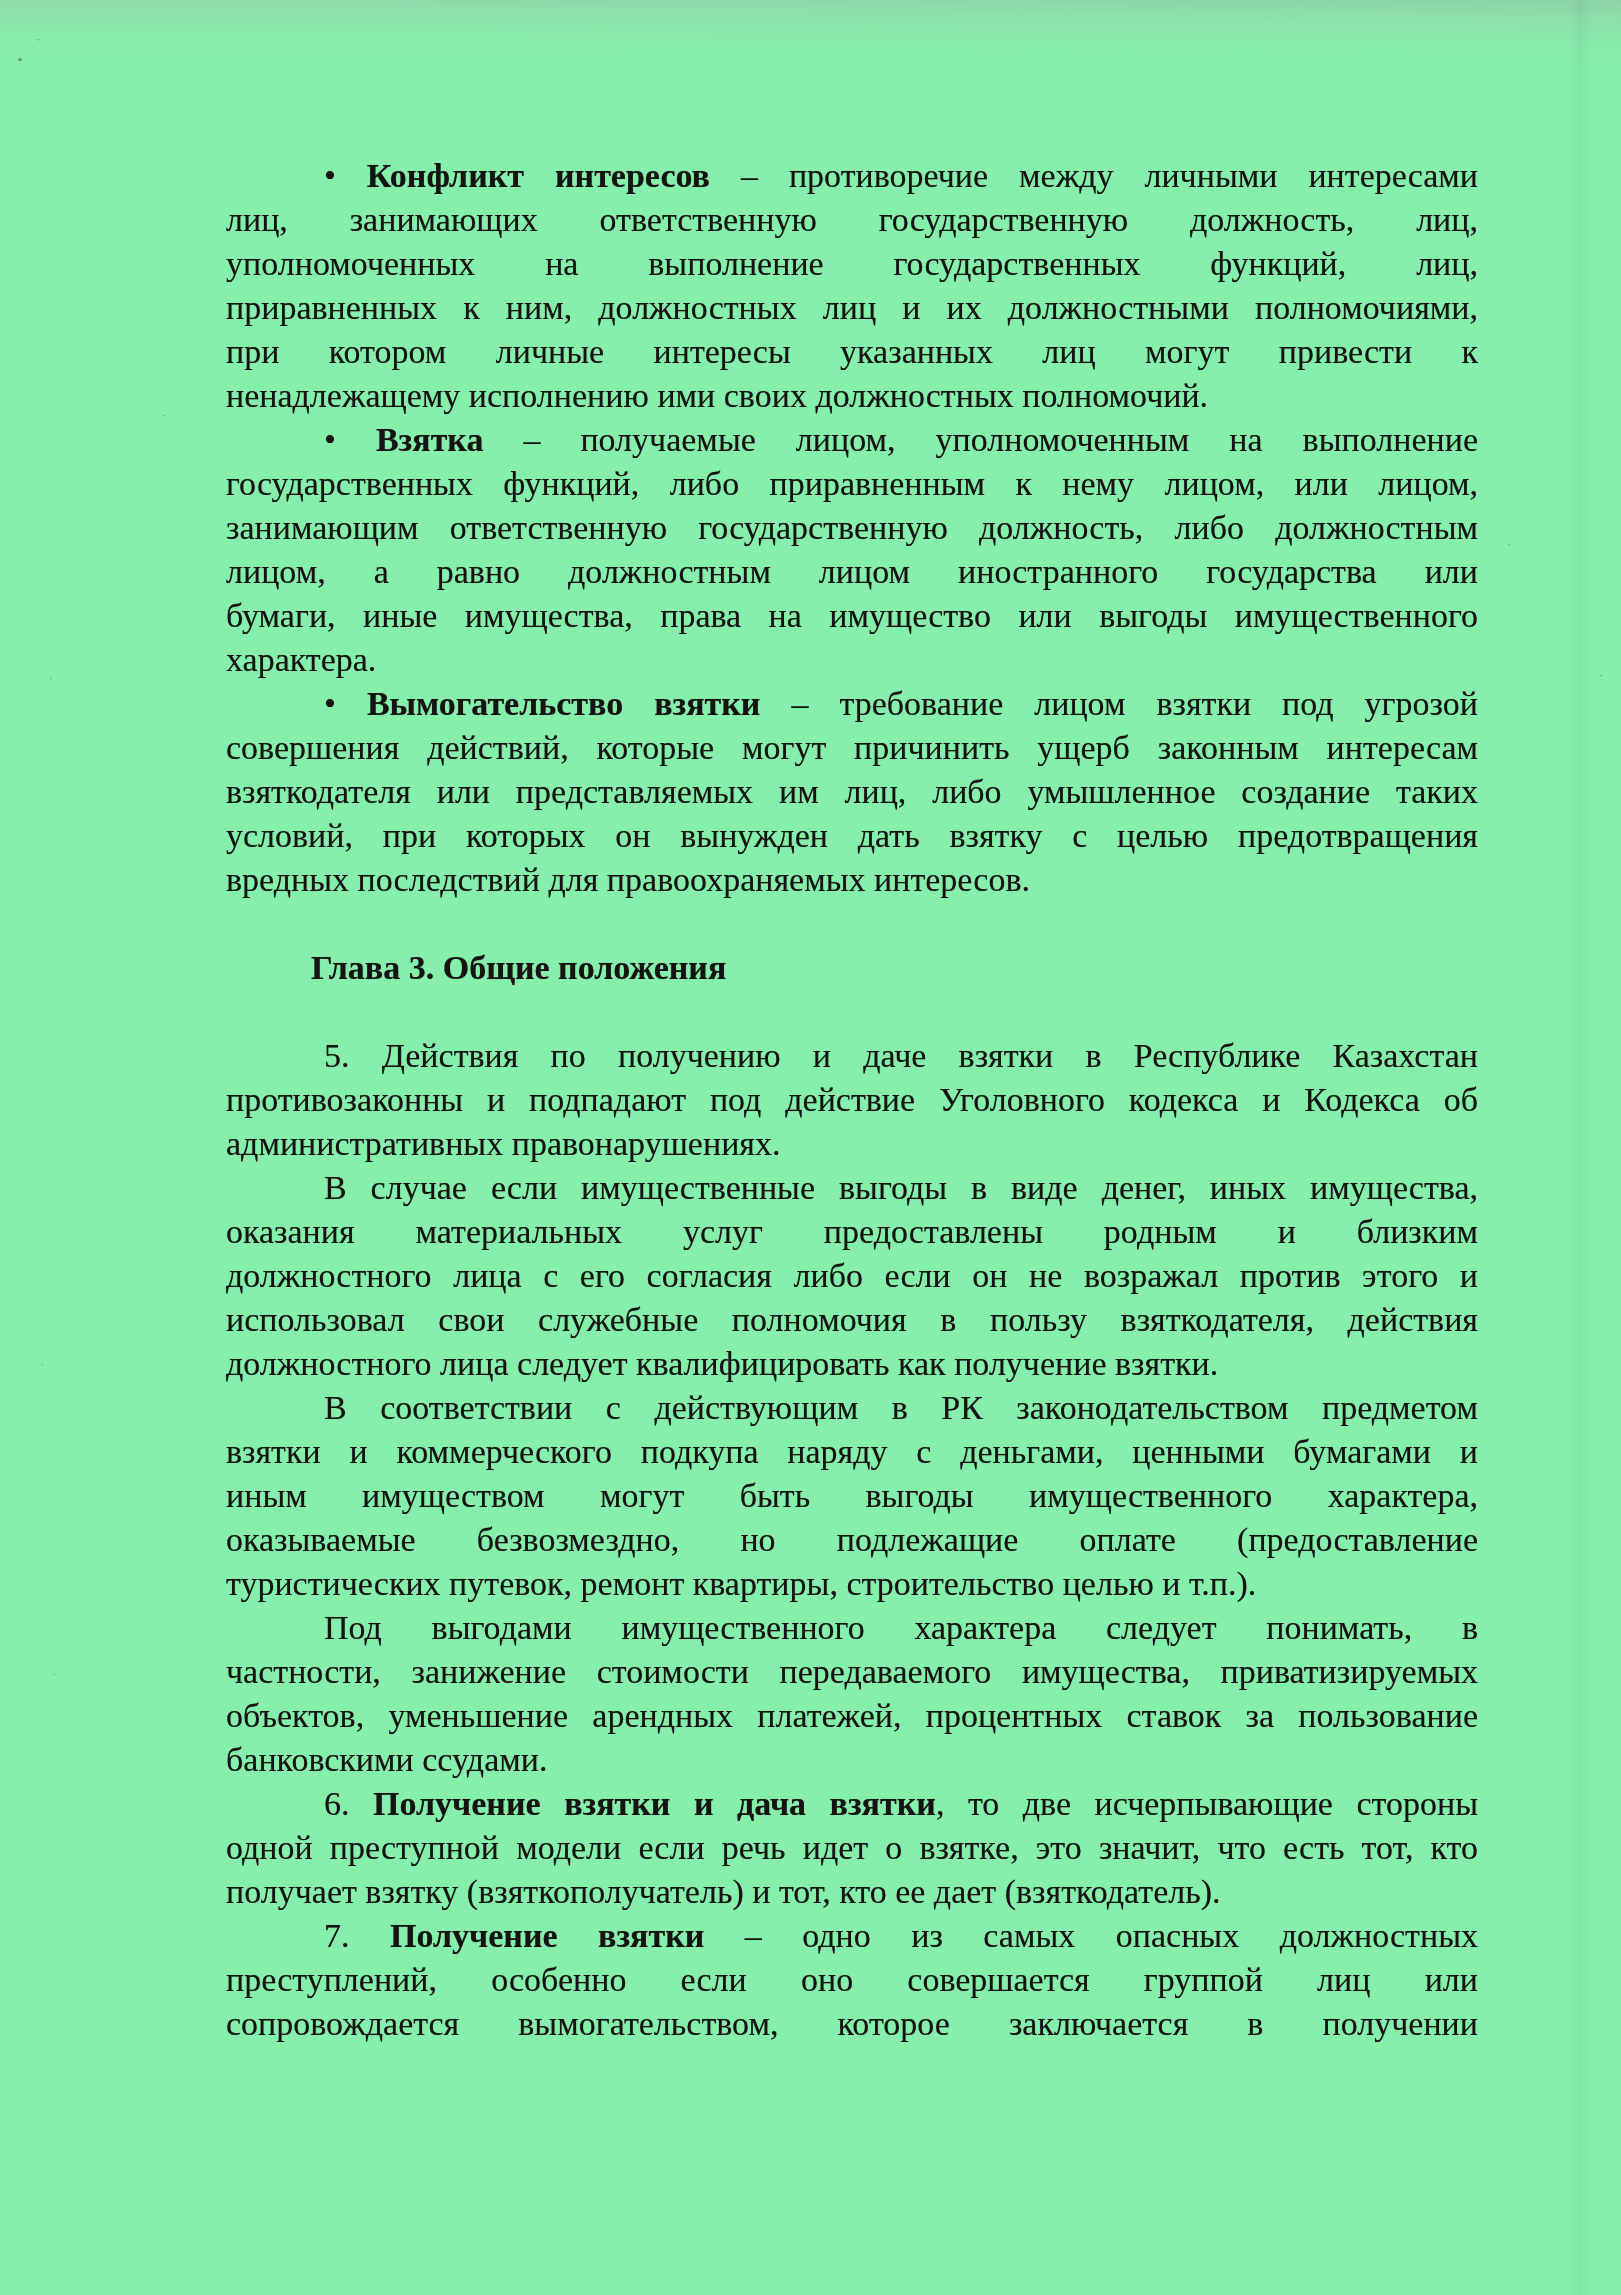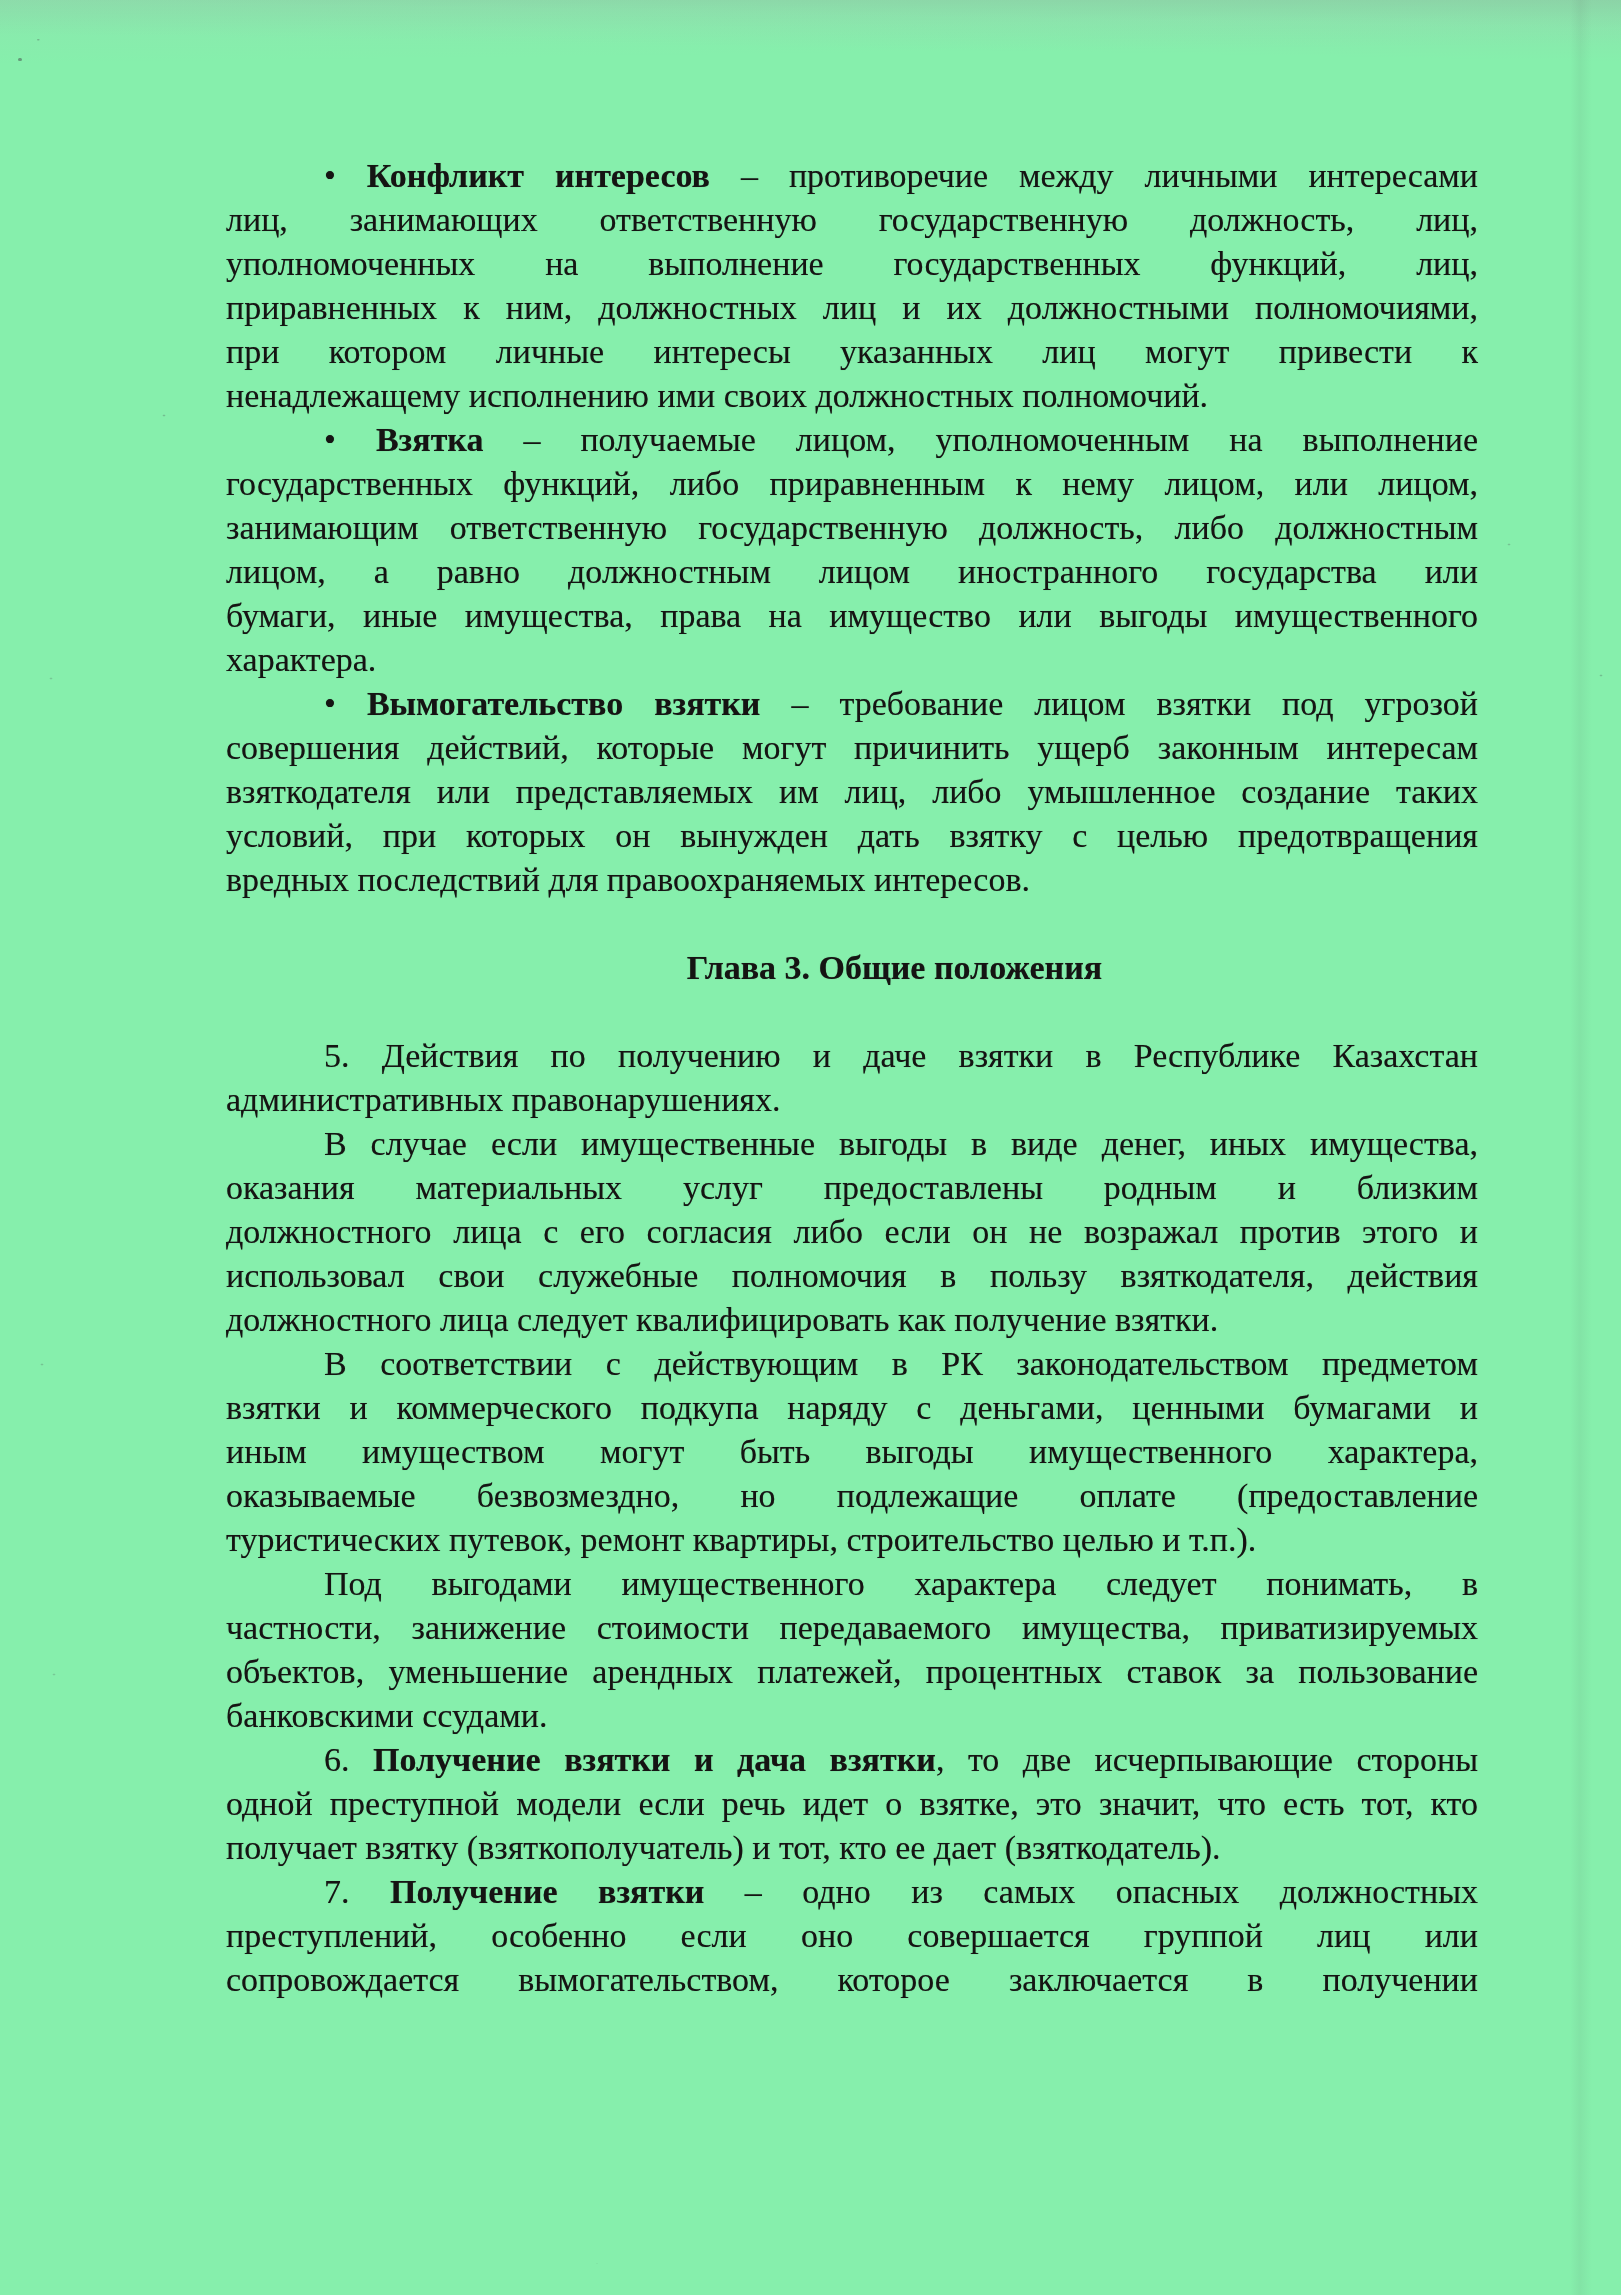--- a/index.html
+++ b/index.html
@@ -71,21 +71,20 @@
     text-indent: 98px;
   }
   .line.lastleft {
     text-align-last: left;
   }
   .bold {
     font-weight: bold;
   }
   .heading {
     font-weight: bold;
-    text-align: center;
     padding-left: 85px;
     margin-top: 44px;
     margin-bottom: 44px;
     text-shadow: 0 0 0.7px rgba(25,22,20,0.5);
   }
 </style>
 </head>
 <body>
 
 <div class="page">
@@ -112,20 +111,21 @@
       <div class="para">
         <div class="line first"><span>• </span><span class="bold">Вымогательство взятки</span><span> – требование лицом взятки под угрозой</span></div>
         <div class="line"><span>совершения действий, которые могут причинить ущерб законным интересам</span></div>
         <div class="line"><span>взяткодателя или представляемых им лиц, либо умышленное создание таких</span></div>
         <div class="line"><span>условий, при которых он вынужден дать взятку с целью предотвращения</span></div>
         <div class="line lastleft"><span>вредных последствий для правоохраняемых интересов.</span></div>
       </div>
       <div class="heading">Глава 3. Общие положения</div>
       <div class="para">
         <div class="line first"><span>5. Действия по получению и даче взятки в Республике Казахстан</span></div>
+        <div class="line"><span>противозаконны и подпадают под действие Уголовного кодекса и Кодекса об</span></div>
         <div class="line lastleft"><span>административных правонарушениях.</span></div>
       </div>
       <div class="para">
         <div class="line first"><span>В случае если имущественные выгоды в виде денег, иных имущества,</span></div>
         <div class="line"><span>оказания материальных услуг предоставлены родным и близким</span></div>
         <div class="line"><span>должностного лица с его согласия либо если он не возражал против этого и</span></div>
         <div class="line"><span>использовал свои служебные полномочия в пользу взяткодателя, действия</span></div>
         <div class="line lastleft"><span>должностного лица следует квалифицировать как получение взятки.</span></div>
       </div>
       <div class="para">

